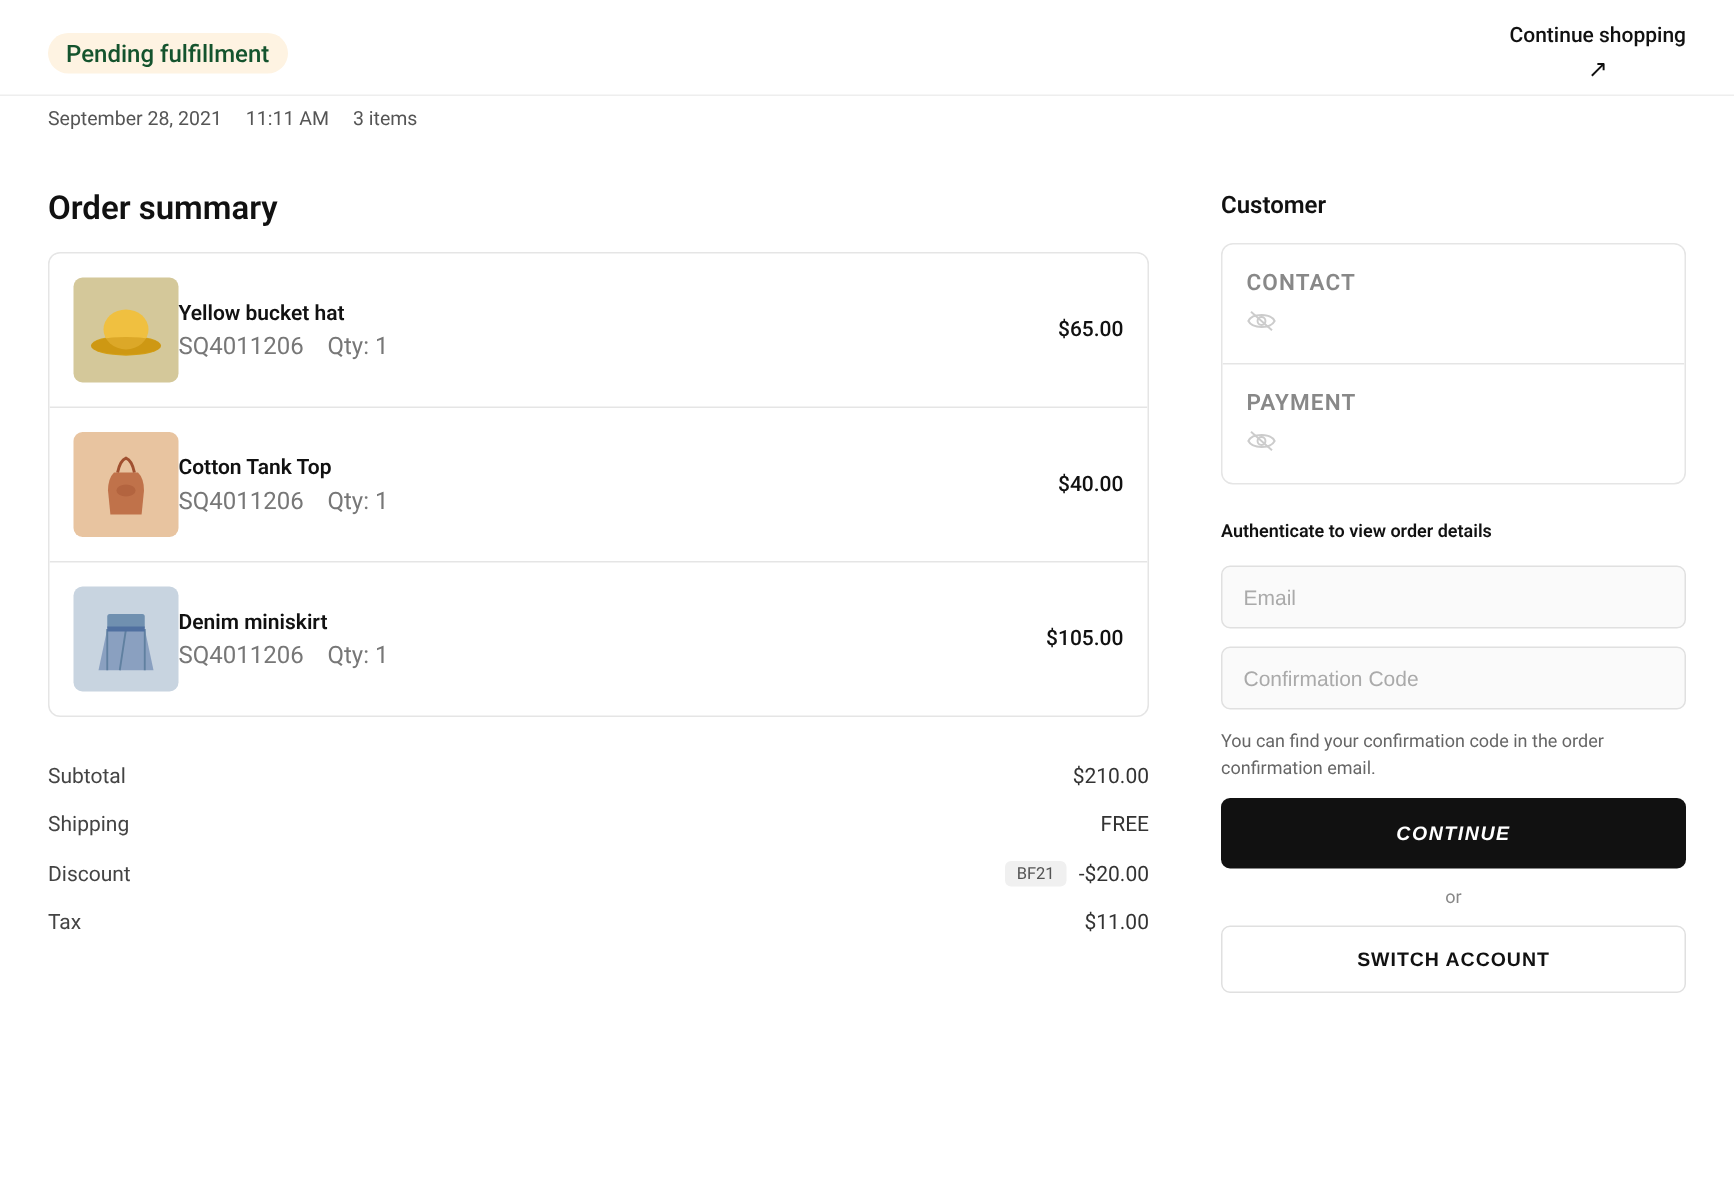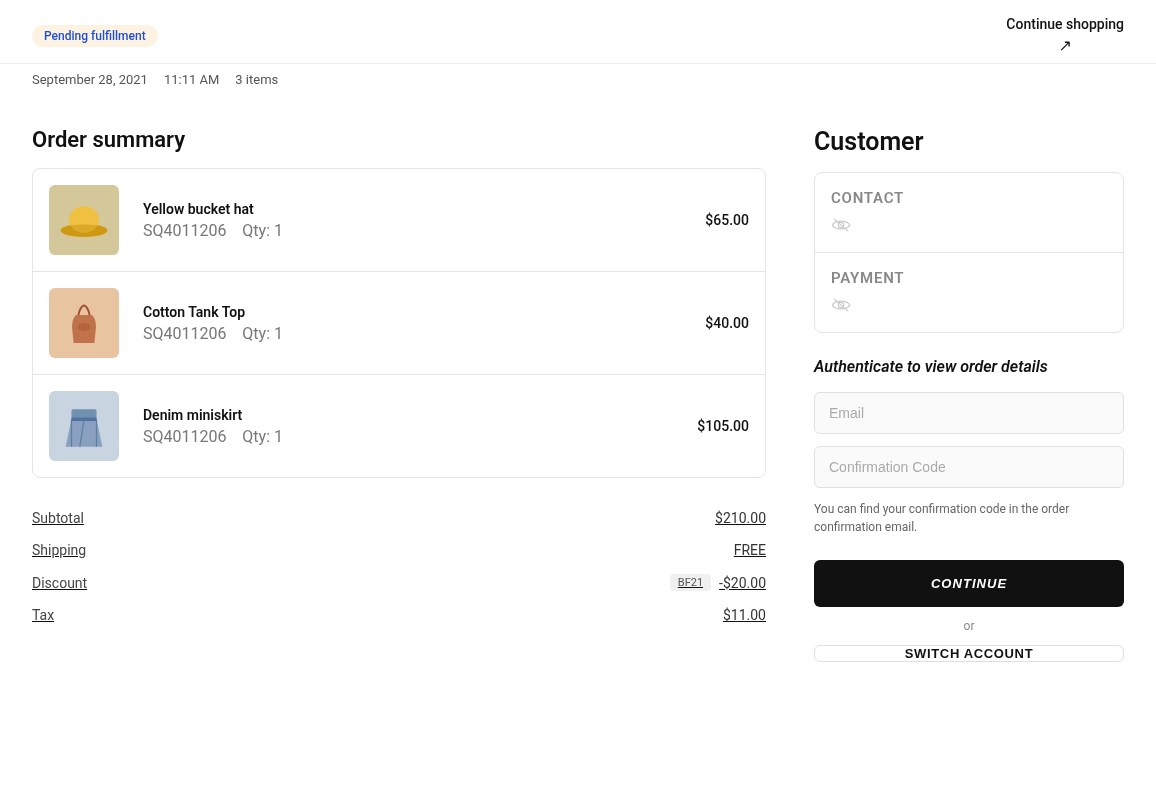--- a/index.html
+++ b/index.html
@@ -19,24 +19,24 @@
     
     .top-bar {
       display: flex;
       justify-content: space-between;
       align-items: center;
       padding: 16px 32px 8px 32px;
       border-bottom: 1px solid #eee;
     }
     .pending-badge {
       background: #fef3e2;
-      color: #1d4ed8;
+      color: #14532d;
       border-radius: 20px;
       padding: 4px 12px;
-      font-size: 12px;
+      font-size: 16px;
       font-weight: 500;
     }
     .continue-shopping-link {
       display: flex;
       align-items: center;
       gap: 4px;
       font-size: 14px;
       color: #111;
       text-decoration: none;
       font-weight: 500;
@@ -76,21 +76,21 @@
       border: 1px solid #e5e5e5;
       border-radius: 8px;
       overflow: hidden;
       margin-bottom: 24px;
     }
     .order-item {
       display: flex;
       align-items: center;
       padding: 16px;
       border-bottom: 1px solid #e5e5e5;
-      gap: 24px;
+      gap: 0;
     }
     .order-item:last-child {
       border-bottom: none;
     }
     .item-image {
       width: 70px;
       height: 70px;
       border-radius: 6px;
       overflow: hidden;
       flex-shrink: 0;
@@ -133,21 +133,20 @@
       color: #777;
     }
     .item-price {
       font-size: 14px;
       font-weight: 500;
     }
 
     
     .summary-rows {
       padding: 0;
-      text-decoration: underline;
     }
     .summary-row {
       display: flex;
       justify-content: space-between;
       padding: 8px 0;
       font-size: 14px;
       color: #333;
     }
     .summary-row .label {
       color: #444;
@@ -183,21 +182,21 @@
       color: #16a34a;
       font-weight: 700;
     }
 
     
     .right-col {
       width: 310px;
       flex-shrink: 0;
     }
     .customer-title {
-      font-size: 25px;
+      font-size: 16px;
       font-weight: 600;
       margin-bottom: 16px;
     }
 
     
     .customer-card {
       border: 1px solid #e5e5e5;
       border-radius: 8px;
       overflow: hidden;
       margin-bottom: 24px;
@@ -217,43 +216,42 @@
       text-transform: uppercase;
       margin-bottom: 8px;
     }
     .eye-slash-icon {
       color: #bbb;
       font-size: 18px;
     }
 
     
     .auth-title {
-      font-size: 16px;
+      font-size: 12px;
       font-weight: 600;
       margin-bottom: 16px;
-      font-style: italic;
     }
     .auth-input {
       width: 100%;
       padding: 12px 14px;
       border: 1px solid #e0e0e0;
       border-radius: 6px;
       font-size: 14px;
       color: #333;
       background: #fafafa;
       margin-bottom: 12px;
       outline: none;
     }
     .auth-input::placeholder {
       color: #aaa;
     }
     .auth-hint {
       font-size: 12px;
       color: #666;
-      margin-bottom: 24px;
+      margin-bottom: 11px;
       line-height: 1.5;
     }
     .continue-btn {
       width: 100%;
       background: #111;
       color: #fff;
       border: none;
       border-radius: 6px;
       padding: 16px;
       font-size: 13px;
@@ -268,20 +266,21 @@
       font-size: 12px;
       color: #888;
       margin-bottom: 12px;
     }
     .switch-account-btn {
       width: 100%;
       background: #fff;
       color: #111;
       border: 1px solid #e0e0e0;
       border-radius: 6px;
+      padding: 14px;
       font-size: 13px;
       font-weight: 600;
       letter-spacing: 0.05em;
       cursor: pointer;
       margin-bottom: 12px;
     }
     .switch-hint {
       font-size: 12px;
       color: #666;
       line-height: 1.5;

